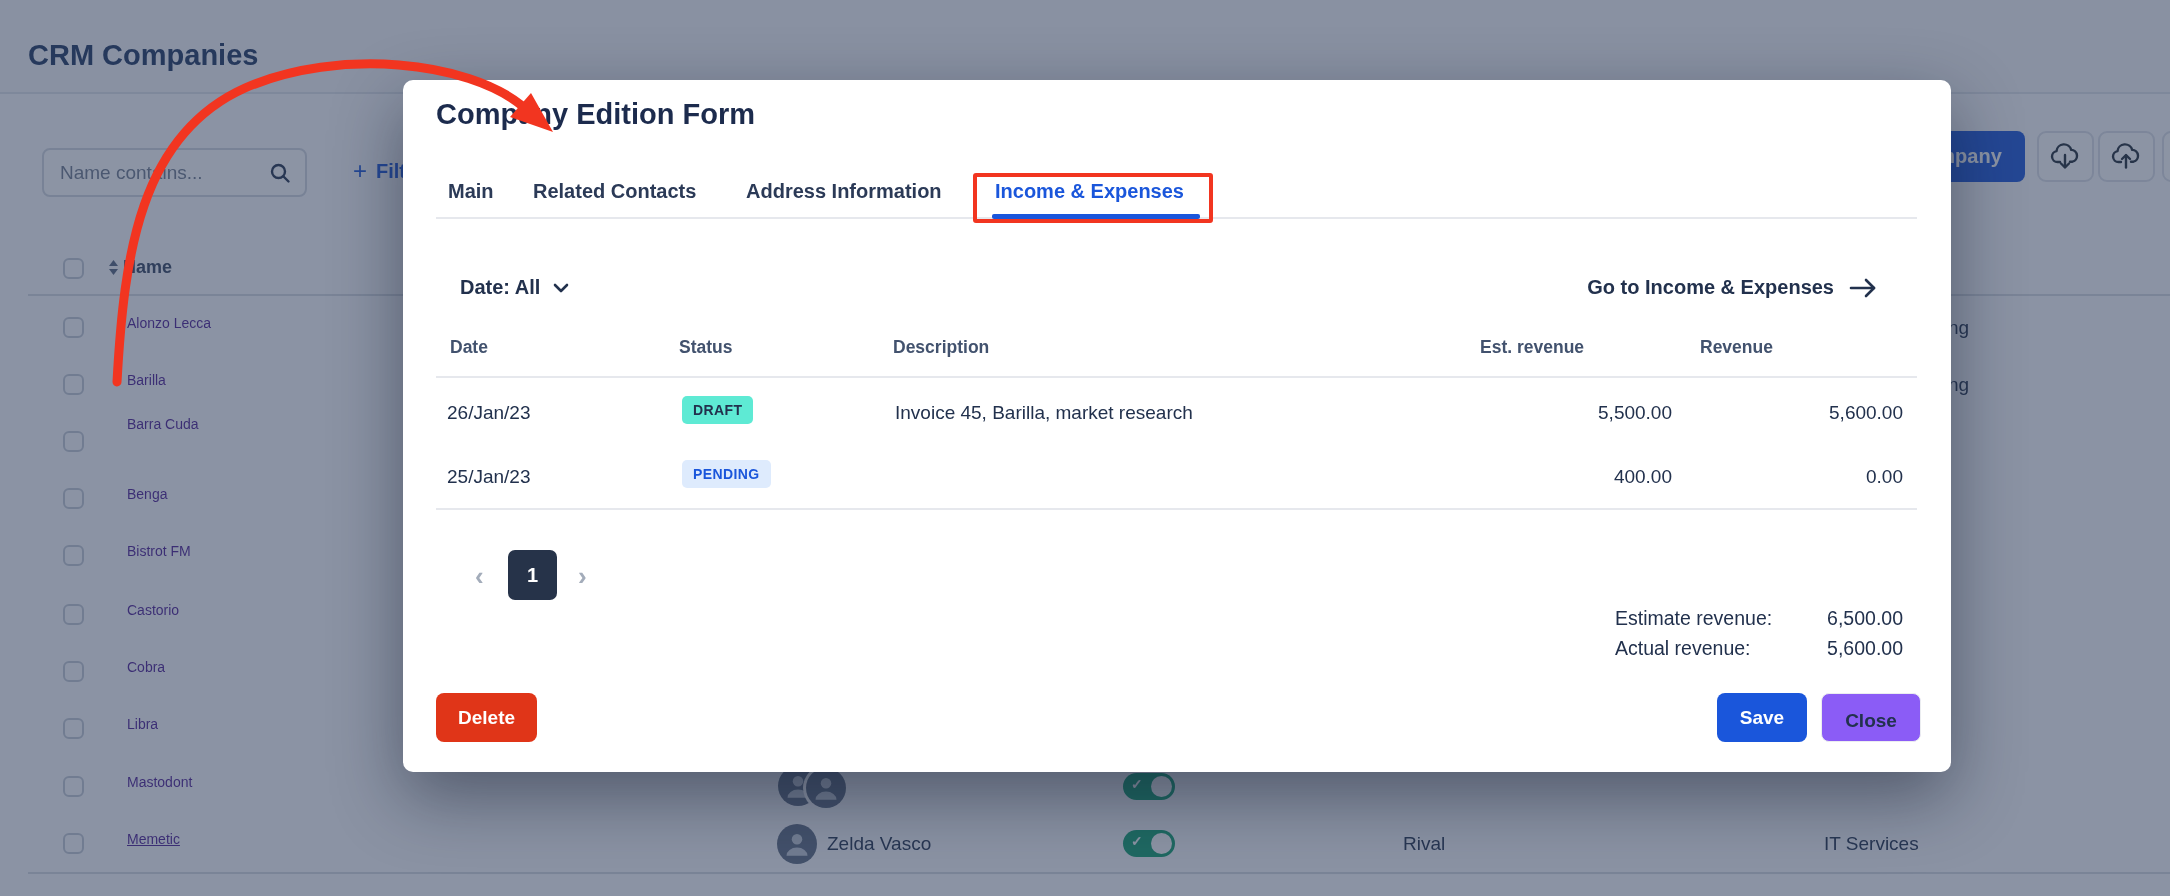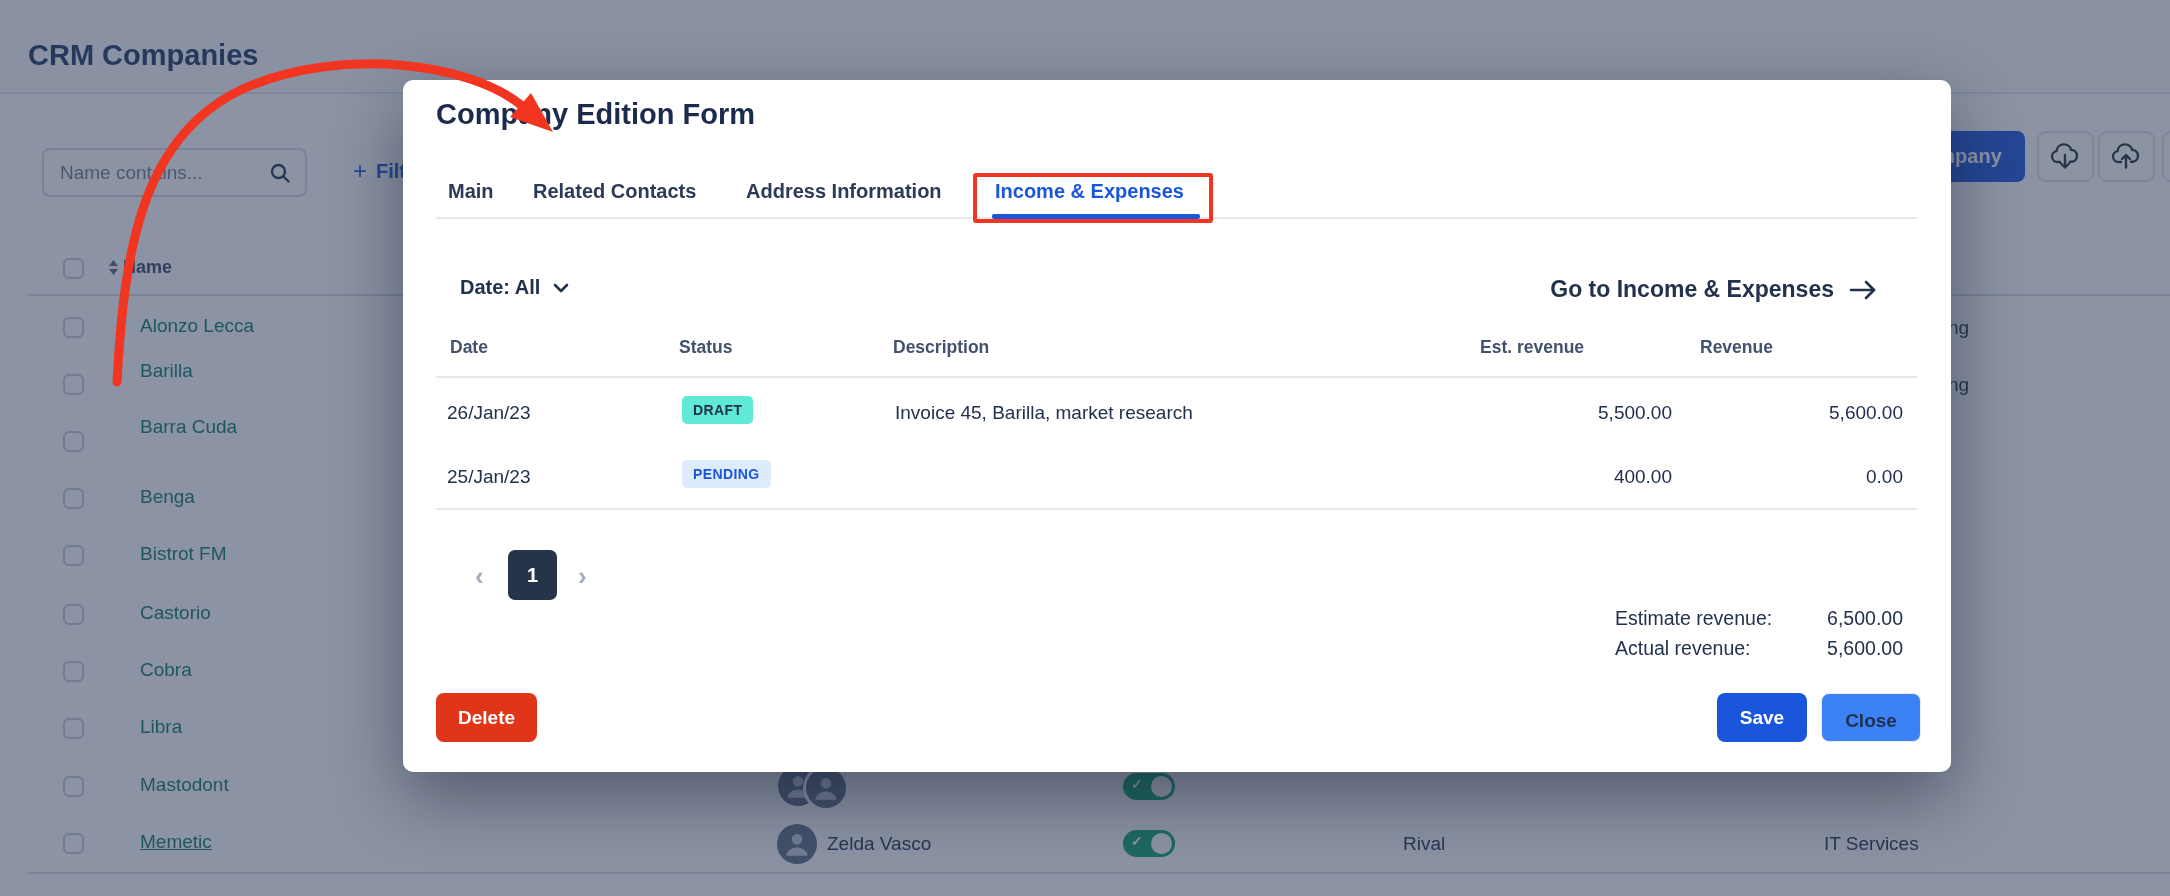--- a/index.html
+++ b/index.html
@@ -11,57 +11,57 @@
   .page-title{position:absolute;left:28px;top:20px;font-size:29px;font-weight:bold;color:#1e3560;}
   .search-box{position:absolute;left:42px;top:148px;width:265px;height:49px;background:#ffffff;border:2px solid #d3d8e0;border-radius:8px;display:flex;align-items:center;padding:0 14px;}
   .search-box input{border:none;outline:none;flex:1;font-size:19px;color:#6b7280;background:transparent;min-width:0;}
   .search-box input::placeholder{color:#707b8e;}
   .filter-btn{position:absolute;left:347px;top:158px;display:flex;align-items:center;gap:9px;color:#1a56db;font-size:20px;font-weight:600;border:none;background:none;cursor:pointer;}
   .add-company-btn{position:absolute;left:1843px;top:131px;width:182px;height:51px;background:#1a56db;color:#fff;font-size:20px;font-weight:600;border:none;border-radius:8px;}
   .icon-btn{position:absolute;top:131px;width:57px;height:51px;background:#ffffff;border:2px solid #dde1e8;border-radius:9px;display:flex;align-items:center;justify-content:center;}
   .list-divider{position:absolute;height:2px;background:#d8dce3;}
   .col-header{position:absolute;font-size:18px;font-weight:700;color:#33435f;display:flex;align-items:center;gap:4px;}
   .checkbox{position:absolute;width:21px;height:21px;border:2.5px solid #c3cad6;border-radius:6px;background:transparent;}
-  .company-link{position:absolute;font-size:19px;font-weight:500;color:#0f766e;text-decoration:none;padding-left:13px;}
+  .company-link{position:absolute;font-size:14px;font-weight:500;color:#4c1d95;text-decoration:none;}
   .bg-text{position:absolute;font-size:19px;color:#22314d;}
   .toggle{position:absolute;width:52px;height:27px;background:#0e9f6e;border-radius:14px;}
   .toggle .knob{position:absolute;right:3px;top:3px;width:21px;height:21px;background:#fff;border-radius:50%;}
   .toggle .check{position:absolute;left:8px;top:3px;color:#fff;font-size:14px;font-weight:bold;}
   .avatar{position:absolute;width:40px;height:40px;border-radius:50%;background:#5d6b80;overflow:hidden;}
   .avatar svg{position:absolute;left:6px;top:6px;}
   .avatar.ring{box-shadow:0 0 0 3px #fdfdfe;}
 
   
   .overlay{position:absolute;inset:0;background:rgba(45,60,90,0.55);}
 
   
   .modal{position:absolute;left:403px;top:80px;width:1548px;height:692px;background:#ffffff;border-radius:10px;box-shadow:0 25px 70px rgba(10,20,40,0.45);}
   .modal-title{position:absolute;left:33px;top:18px;font-size:29px;font-weight:bold;color:#1c2b4d;}
   .tab{position:absolute;top:100px;font-size:20px;font-weight:600;color:#2b3a57;cursor:pointer;white-space:nowrap;}
   .tab.active{color:#1a56db;}
   .tabs-divider{position:absolute;left:33px;top:137px;width:1481px;height:2px;background:#e6e8ed;}
   .tab-underline{position:absolute;left:589px;top:134px;width:208px;height:5px;background:#1a56db;border-radius:2px;}
   .annotation-box{position:absolute;left:570px;top:93px;width:240px;height:50px;border:4px solid #f23520;border-radius:3px;pointer-events:none;}
   .date-filter{position:absolute;left:57px;top:196px;display:flex;align-items:center;gap:13px;font-size:20px;font-weight:600;color:#22314d;cursor:pointer;}
-  .go-link{position:absolute;right:74px;top:196px;display:flex;align-items:center;gap:15px;font-size:23px;font-weight:600;color:#22314d;cursor:pointer;}
+  .go-link{position:absolute;right:74px;top:196px;display:flex;align-items:center;gap:15px;font-size:20px;font-weight:600;color:#22314d;cursor:pointer;}
   .th{position:absolute;top:257px;font-size:17.5px;font-weight:700;color:#42526e;}
   .mdl-divider{position:absolute;left:33px;height:2px;background:#e6e8ed;}
   .cell{position:absolute;font-size:19px;color:#22314d;}
   .badge{position:absolute;font-size:14px;font-weight:700;letter-spacing:0.4px;padding:6px 11px;border-radius:5px;}
   .badge.gray{background:#5eead4;color:#22314d;}
   .badge.blue{background:#deebfd;color:#1a56db;}
   .num{text-align:right;}
   .pag-chevron{position:absolute;top:483px;font-size:26px;font-weight:bold;color:#a3acba;cursor:pointer;line-height:1;}
   .pag-page{position:absolute;left:105px;top:470px;width:49px;height:50px;background:#263349;color:#fff;border-radius:7px;font-size:20px;font-weight:700;display:flex;align-items:center;justify-content:center;cursor:pointer;}
   .sum-label{position:absolute;left:1212px;font-size:19.5px;color:#22314d;}
   .sum-value{position:absolute;right:48px;font-size:19.5px;color:#22314d;text-align:right;}
   .btn{position:absolute;top:613px;height:49px;border:none;border-radius:8px;font-size:19px;font-weight:600;cursor:pointer;padding:0 22px;}
   .btn.delete{left:33px;background:#e03518;color:#fff;}
   .btn.save{left:1314px;width:90px;background:#1a56db;color:#fff;padding:0;}
-  .btn.close{left:1418px;width:100px;background:#3b82f6;color:#22314d;border:1px solid #ebedf0;padding:16px;}
+  .btn.close{left:1418px;width:100px;background:#8b5cf6;color:#22314d;border:1px solid #ebedf0;padding:16px;}
 
   .arrow-svg{position:absolute;inset:0;pointer-events:none;}
 </style>
 </head>
 <body>
 
 <div class="stage">
 
   <div class="page-header"></div>
   <h1 class="page-title">CRM Companies</h1>
@@ -116,21 +116,21 @@
     <span>Name</span>
   </div>
   <div class="list-divider" style="left:28px;top:294px;width:2142px;"></div>
 
   <div>
       <div class="checkbox" style="left:63px;top:317px;"></div>
       <a class="company-link" style="left:127px;top:315px;">Alonzo Lecca</a>
     </div>
   <div>
       <div class="checkbox" style="left:63px;top:374px;"></div>
-      <a class="company-link" style="left:127px;top:360px;text-align:right;">Barilla</a>
+      <a class="company-link" style="left:127px;top:372px;text-align:right;">Barilla</a>
     </div>
   <div>
       <div class="checkbox" style="left:63px;top:431px;"></div>
       <a class="company-link" style="left:127px;top:416px;">Barra Cuda</a>
     </div>
   <div>
       <div class="checkbox" style="left:63px;top:488px;"></div>
       <a class="company-link" style="left:127px;top:486px;">Benga</a>
     </div>
   <div>

